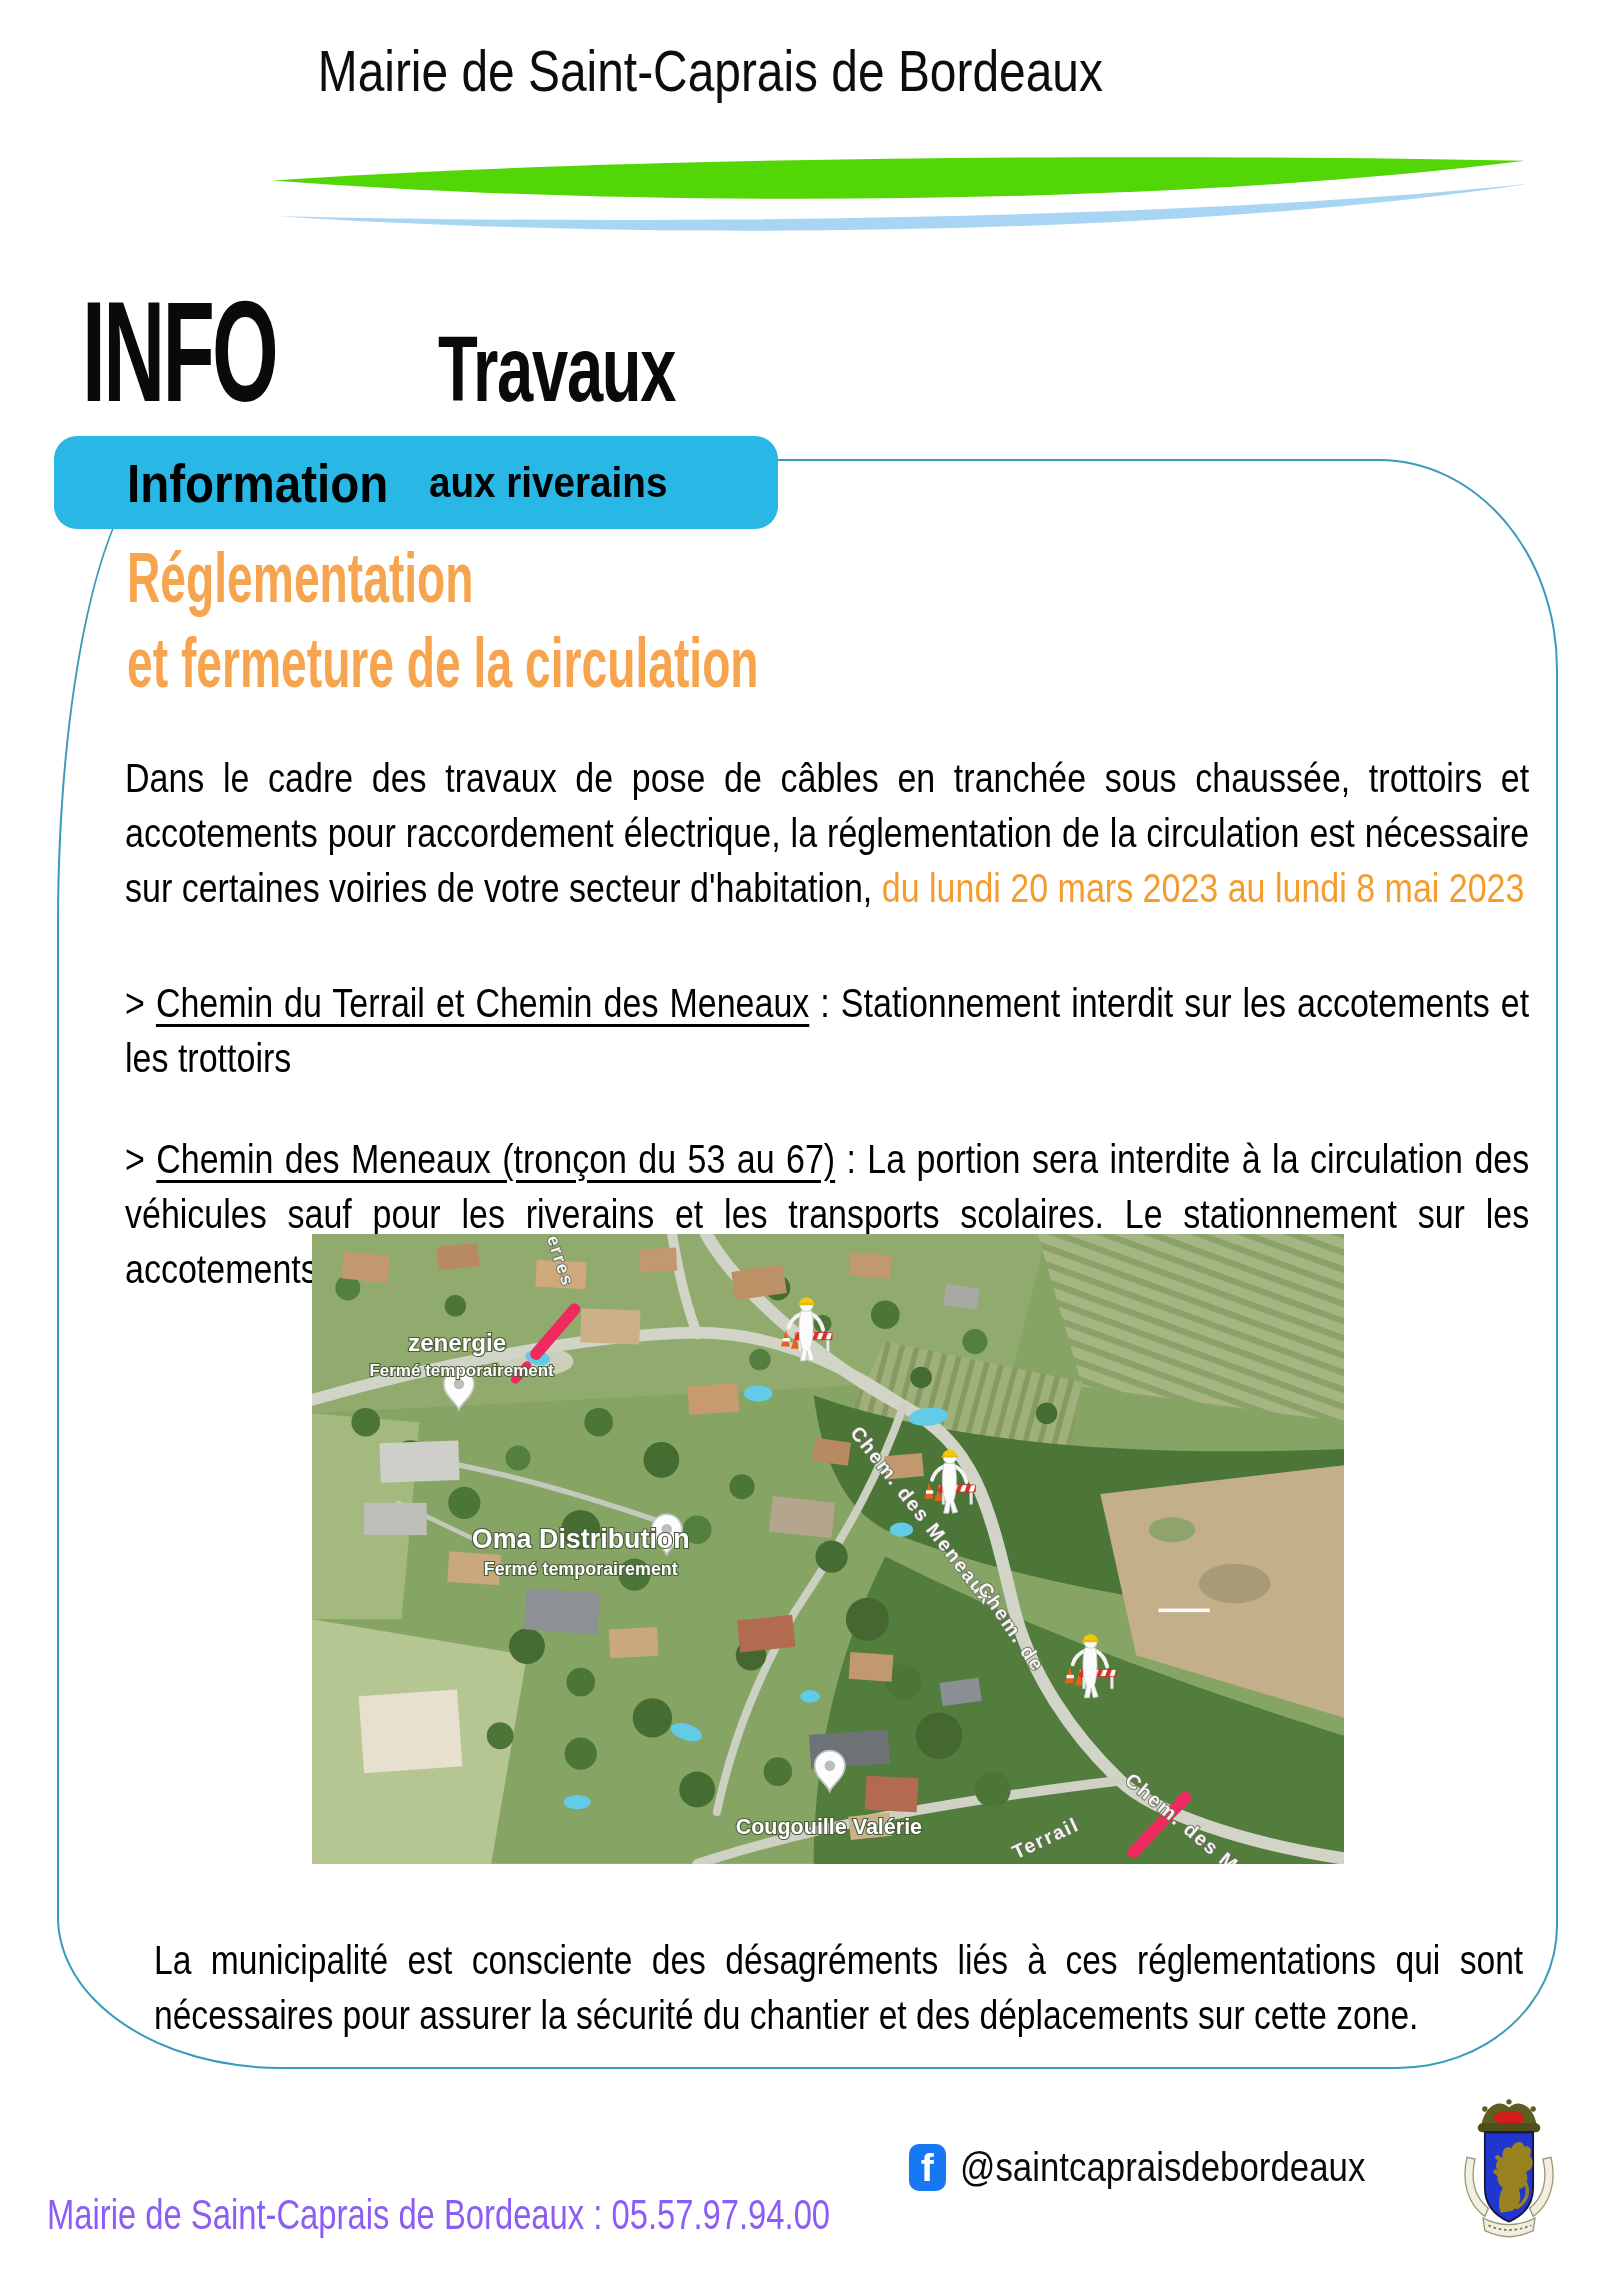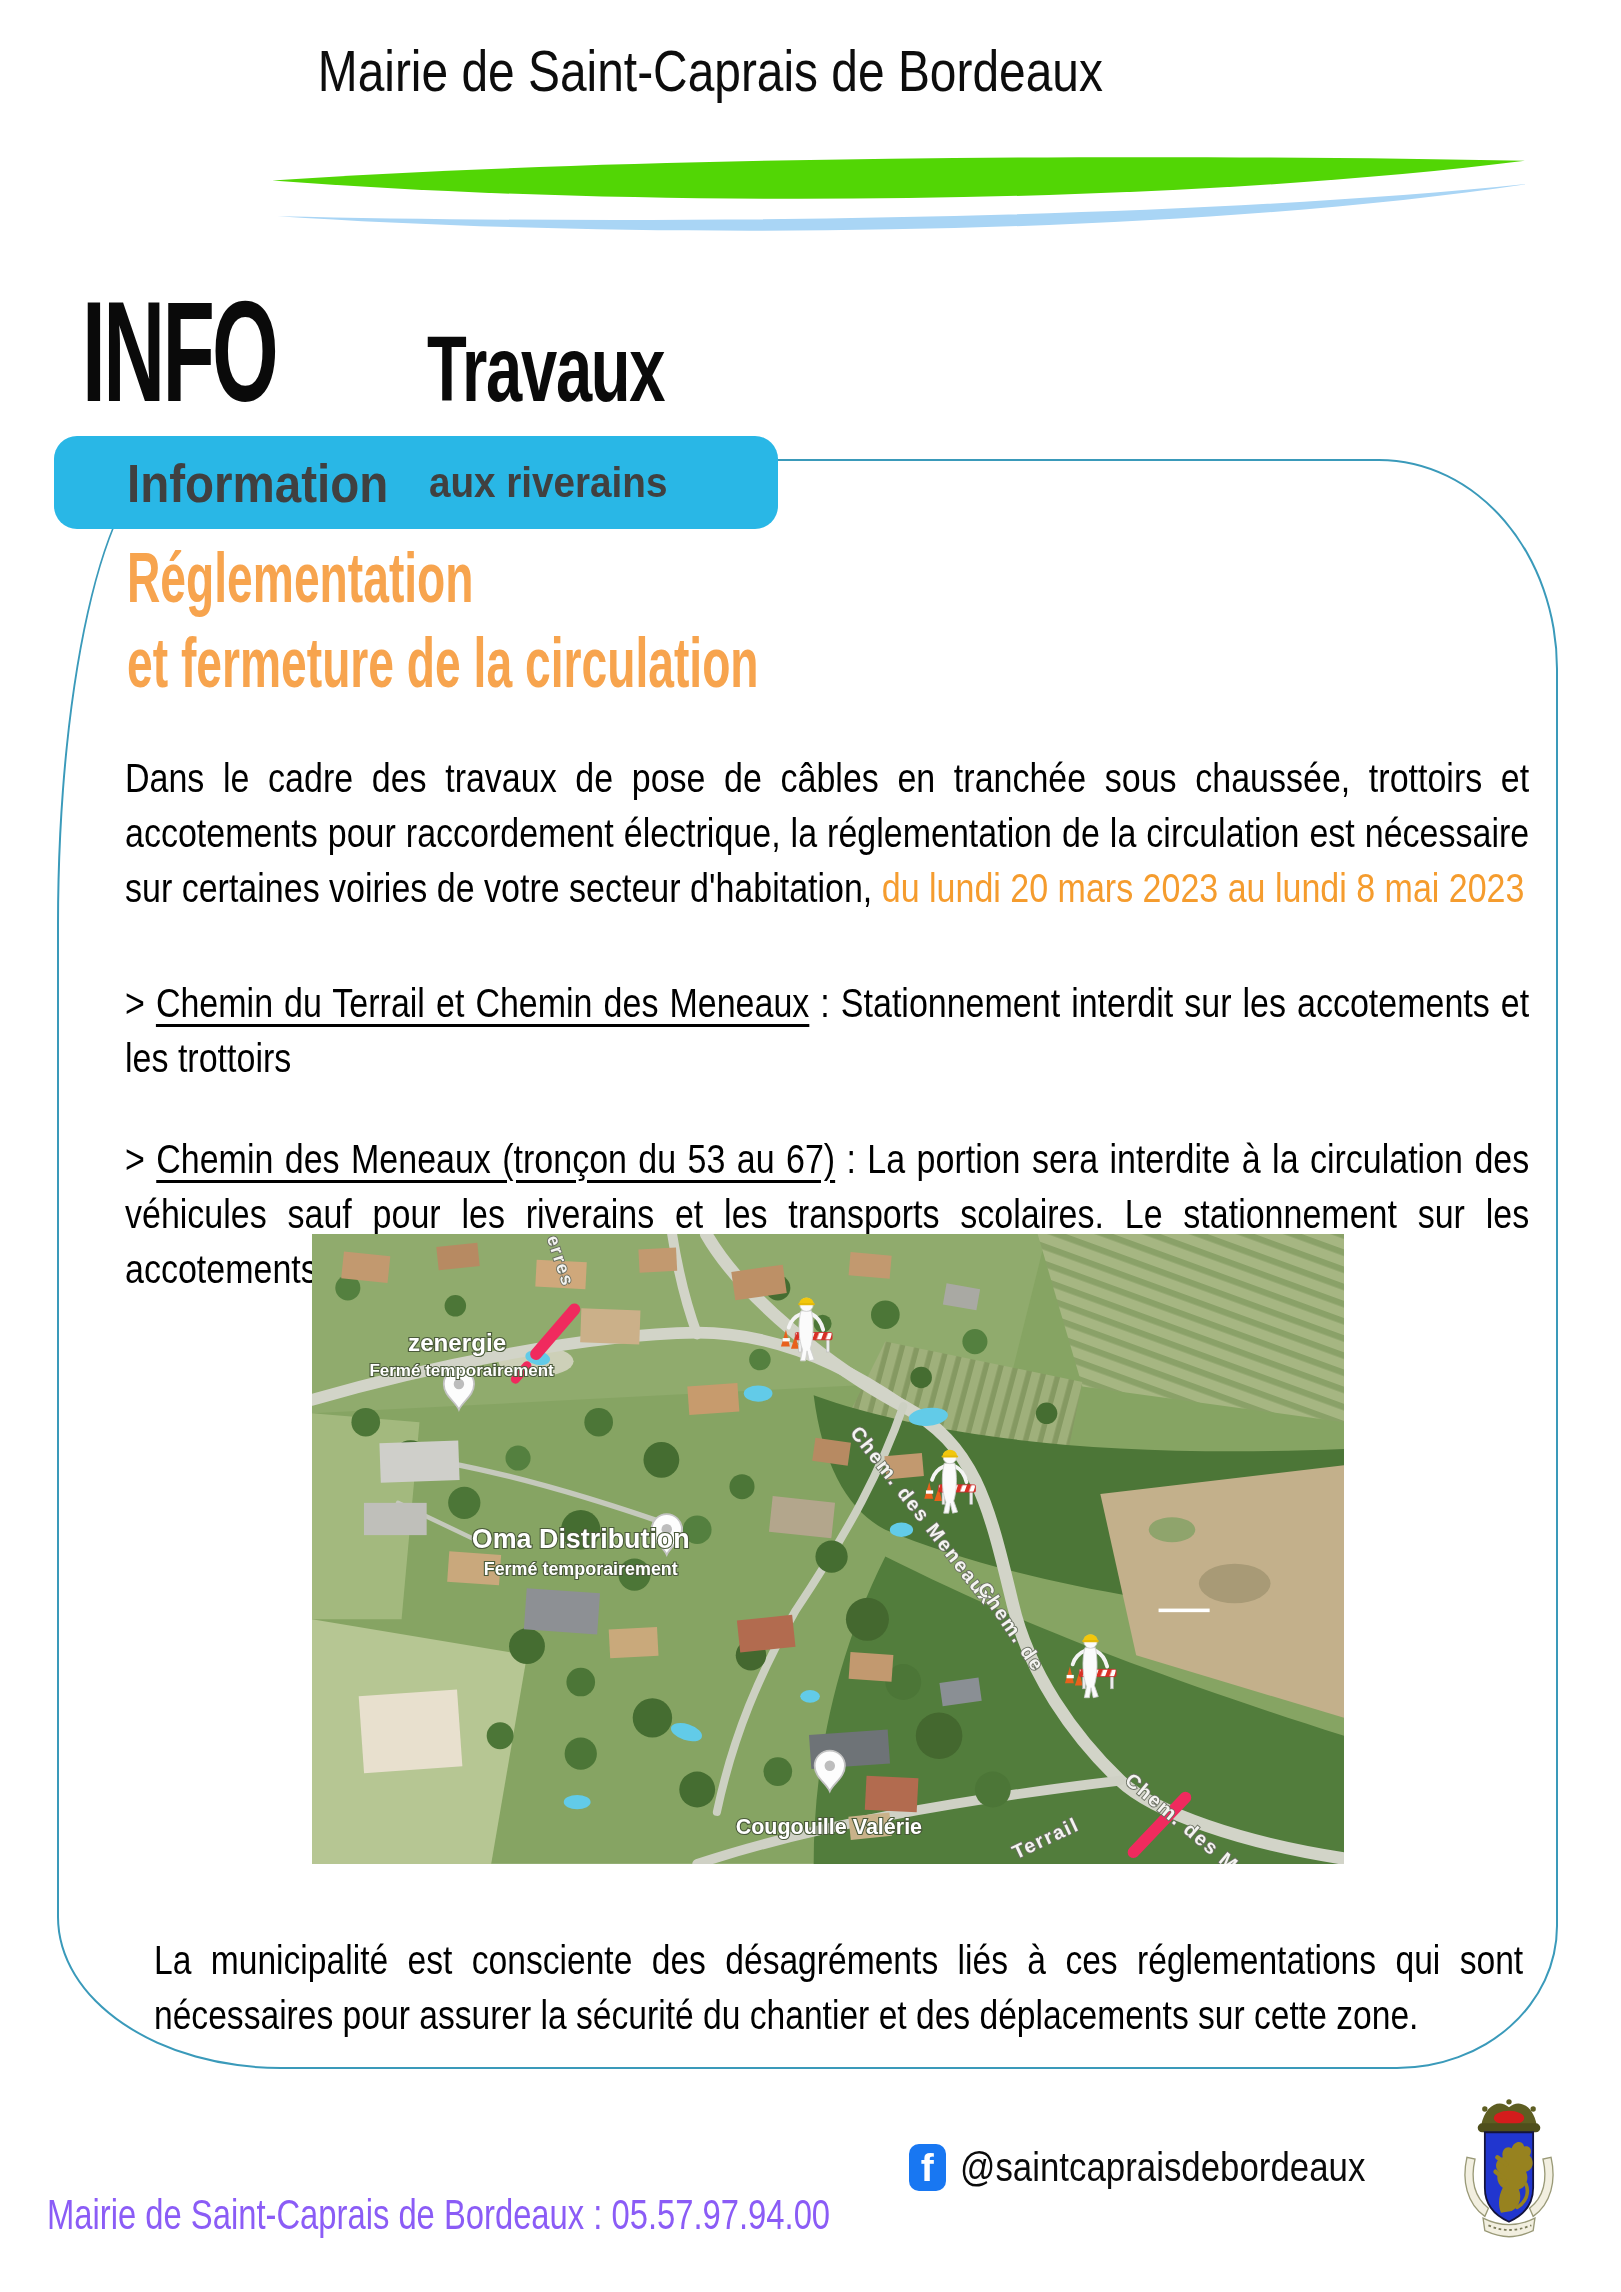--- a/index.html
+++ b/index.html
@@ -12,28 +12,28 @@
   
   .header-title{
     top:39px;left:0;width:1421px;text-align:center;
     font-size:57px;color:#0d0d0d;line-height:64px;white-space:nowrap;
   }
   .header-title span{display:inline-block;transform:scaleX(.84);}
 
   .swoosh{top:134px;left:267px;}
 
   
-  .info-heading{top:285px;left:82px;display:flex;align-items:baseline;gap:21px;color:#0a0a0a;white-space:nowrap;}
+  .info-heading{top:285px;left:82px;display:flex;align-items:baseline;gap:32px;color:#0a0a0a;white-space:nowrap;}
   .info-word{font-size:143px;font-weight:800;letter-spacing:-4.5px;line-height:134px;display:inline-block;transform:scaleX(.60);transform-origin:0 100%;}
   .travaux-word{font-size:93px;font-weight:700;letter-spacing:-1.8px;display:inline-block;transform:scaleX(.70);transform-origin:0 100%;}
 
   
   .banner{
     top:436px;left:54px;width:724px;height:93px;background:#29b7e6;border-radius:23px;
-    display:flex;align-items:center;padding-left:73px;box-sizing:border-box;color:#404040;z-index:3;white-space:nowrap;
+    display:flex;align-items:center;padding-left:73px;box-sizing:border-box;color:#000000;z-index:3;white-space:nowrap;
   }
   .banner-main{font-size:54px;font-weight:700;display:inline-block;transform:scaleX(.88);transform-origin:0 60%;}
   .banner-sub{font-size:42px;font-weight:700;margin-left:5.4px;display:inline-block;transform:scaleX(.92);transform-origin:0 60%;}
 
   
   .content-box{
     top:459px;left:57px;width:1501px;height:1610px;box-sizing:border-box;
     border:2.7px solid #3a9aba;background:transparent;z-index:1;
     border-top-left-radius:116px 466px;
     border-top-right-radius:179px 210px;

